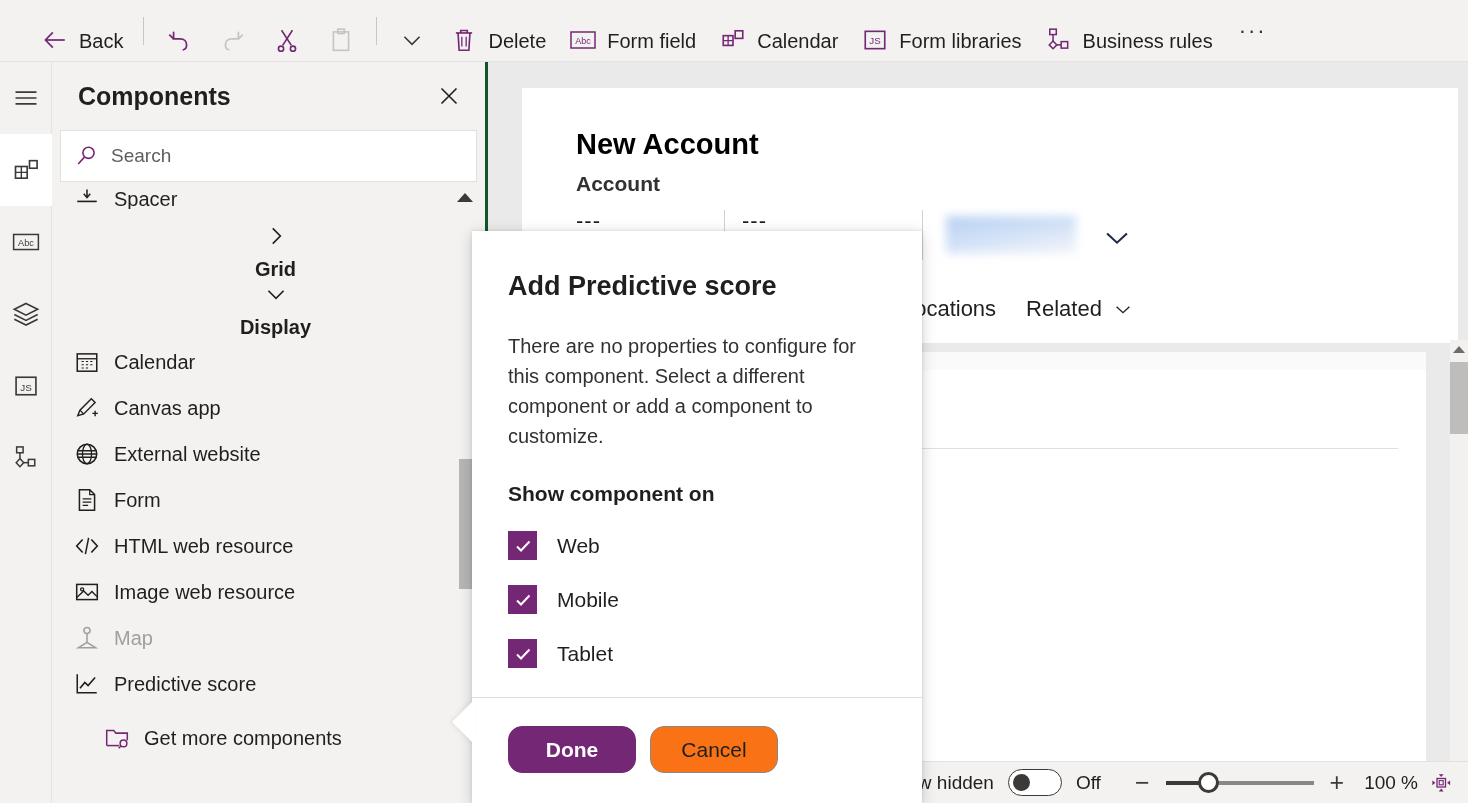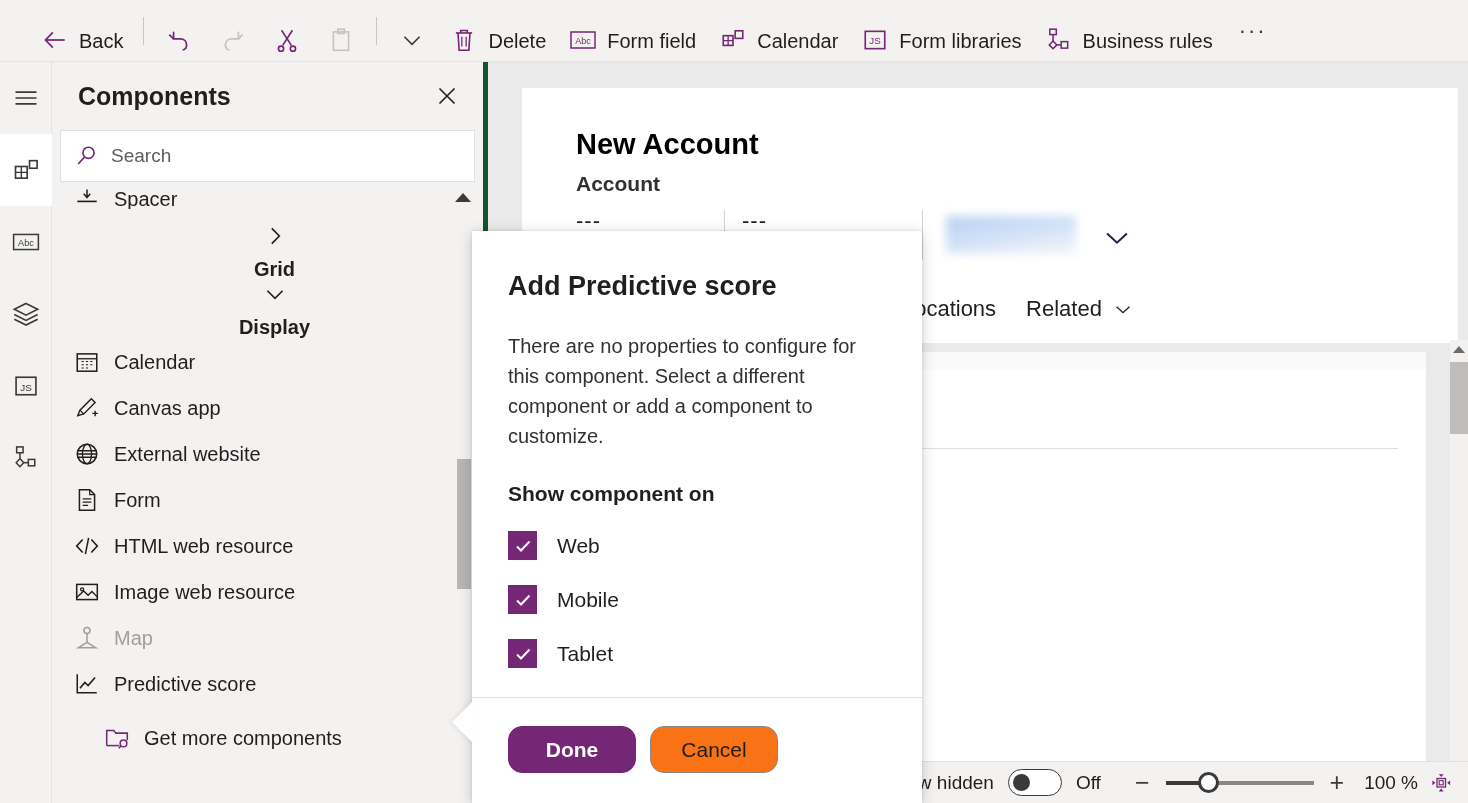--- a/index.html
+++ b/index.html
@@ -43,21 +43,21 @@
     display: flex; align-items: center; justify-content: center;
     cursor: pointer;
   }
   .rail-btn.sel { background: #ffffff; }
   .rail-ico { width: 28px; height: 28px; display: block; }
 
   
   .panel {
     position: absolute; left: 52px; top: 62px; width: 436px; height: 741px;
     background: #f3f2f1;
-    border-right: 5px solid #14532d;
+    border-right: 3px solid #14532d;
     overflow: hidden;
   }
   .panel-head {
     height: 68px; display: flex; align-items: center;
     padding: 0 18px 0 26px;
   }
   .panel-title { font-size: 25px; font-weight: bold; color: #201f1e; flex: 1; }
   .panel-close {
     width: 36px; height: 36px; display: flex; align-items: center; justify-content: center;
     cursor: pointer; color: #201f1e;

